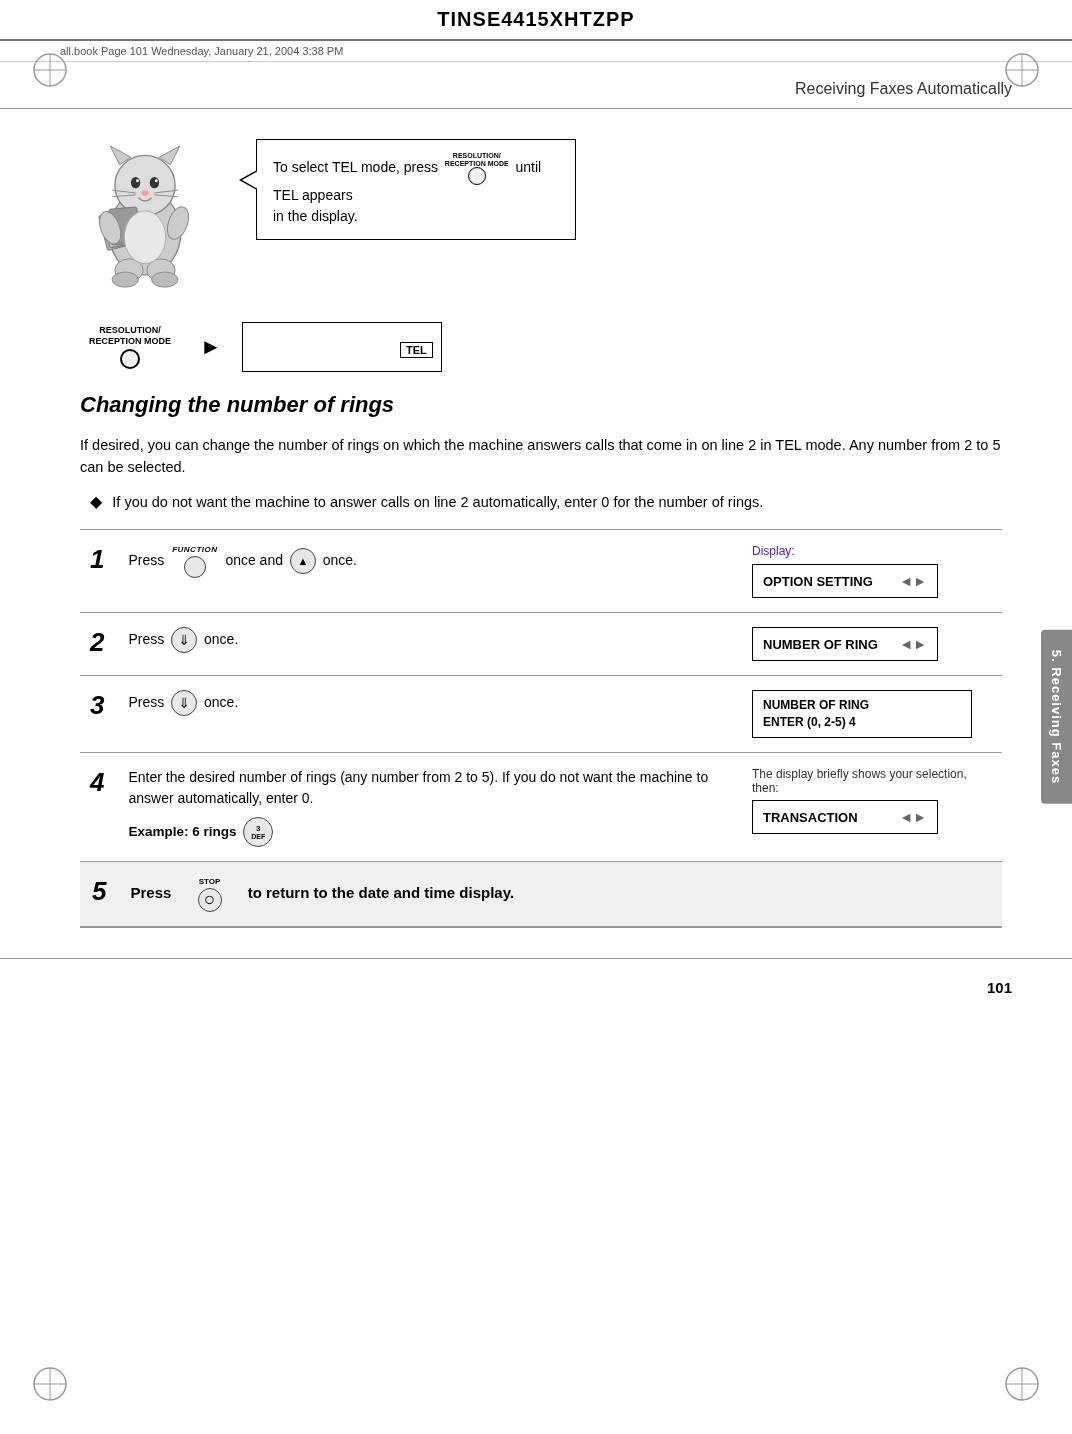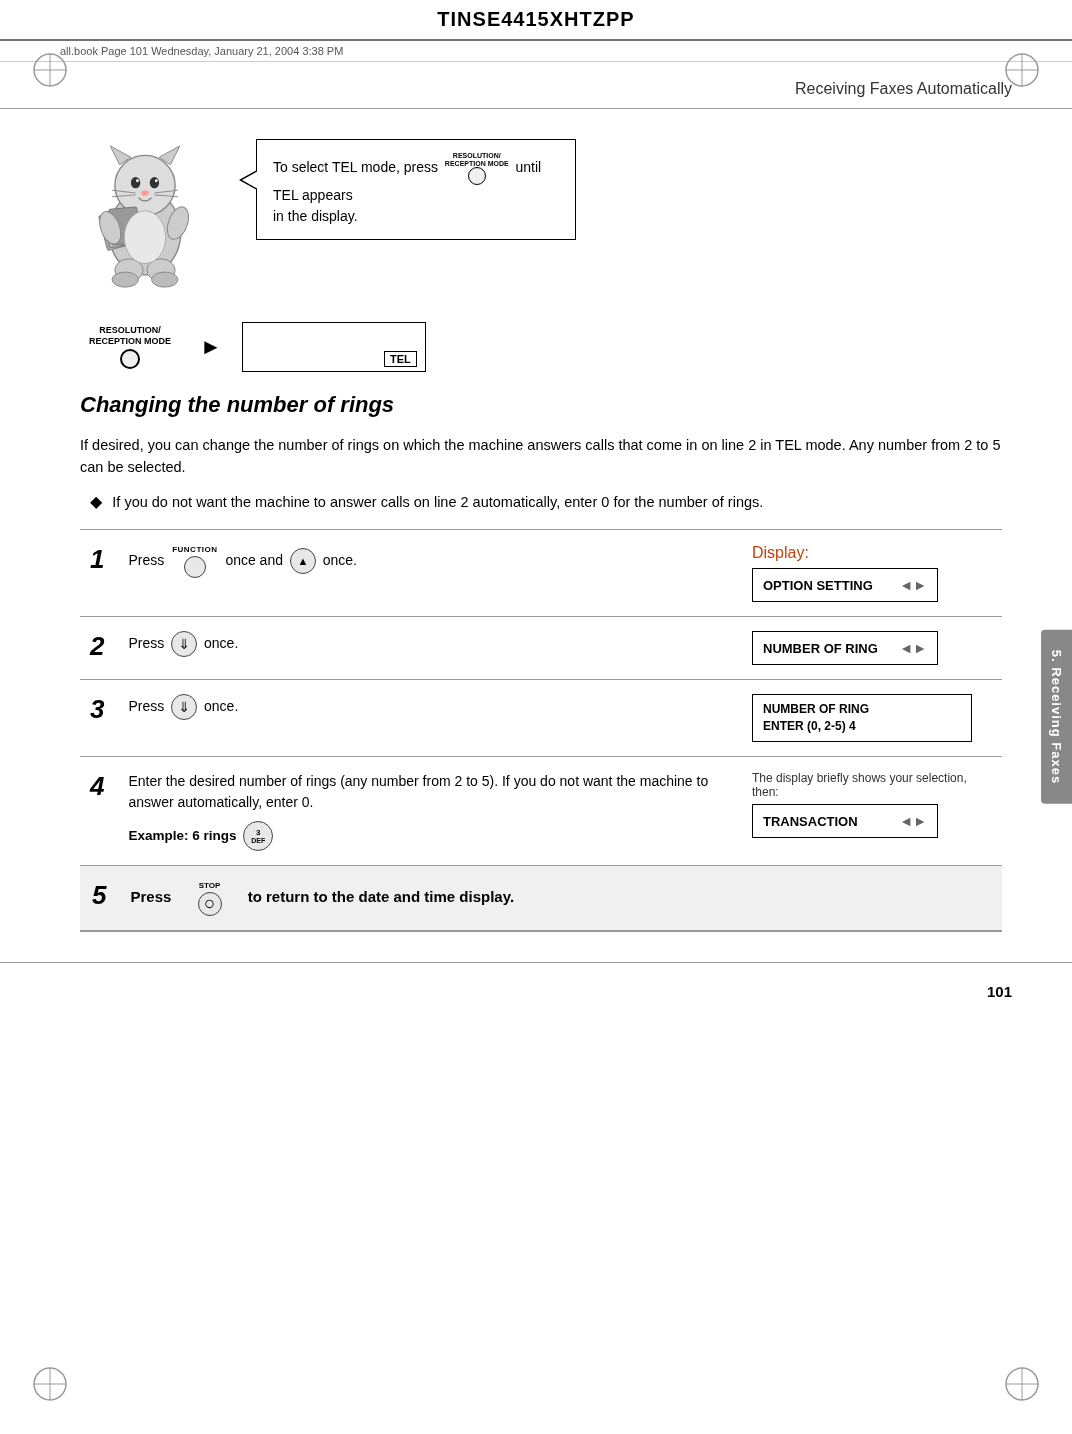--- a/index.html
+++ b/index.html
@@ -168,26 +168,26 @@
       background: #f0f0f0;
       margin-top: 3px;
     }
     .arrow-right {
       font-size: 22px;
       margin: 0 20px;
       line-height: 1;
     }
     .display-box {
       border: 1.5px solid #000;
-      width: 184px;
+      width: 200px;
       height: 50px;
       display: flex;
       align-items: flex-end;
       justify-content: flex-end;
-      padding: 4px 8px;
+      padding: 13px 8px;
     }
     .tel-label {
       font-size: 11px;
       font-weight: bold;
       border: 1px solid #000;
       padding: 1px 5px;
     }
 
     
     .section-title {
@@ -249,23 +249,23 @@
       padding-left: 8px;
     }
     .step-display {
       font-size: 13px;
       text-align: left;
       vertical-align: top;
       padding-left: 20px;
       width: 260px;
     }
     .display-label {
-      font-size: 16px;
+      font-size: 12px;
       margin-bottom: 6px;
-      color: #c2410c;
+      color: #4c1d95;
     }
     .display-screen {
       border: 1.5px solid #000;
       padding: 6px 10px;
       font-size: 13px;
       font-weight: bold;
       display: flex;
       align-items: center;
       justify-content: space-between;
       min-height: 34px;
@@ -295,20 +295,21 @@
       padding: 14px 12px;
     }
 
     
     .btn-function {
       display: inline-flex;
       flex-direction: column;
       align-items: center;
       vertical-align: middle;
       margin: 0 4px;
+      font-style: italic;
     }
     .btn-function .flabel {
       font-size: 8px;
       font-weight: bold;
       letter-spacing: 0.5px;
     }
     .btn-function .fcircle {
       width: 22px;
       height: 22px;
       border-radius: 50%;

